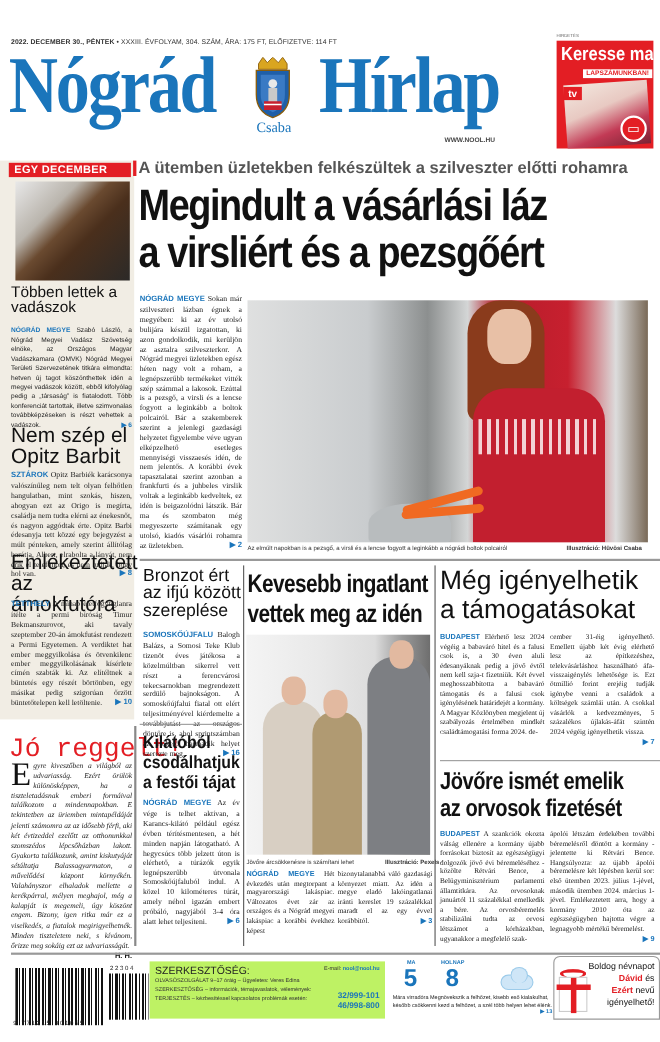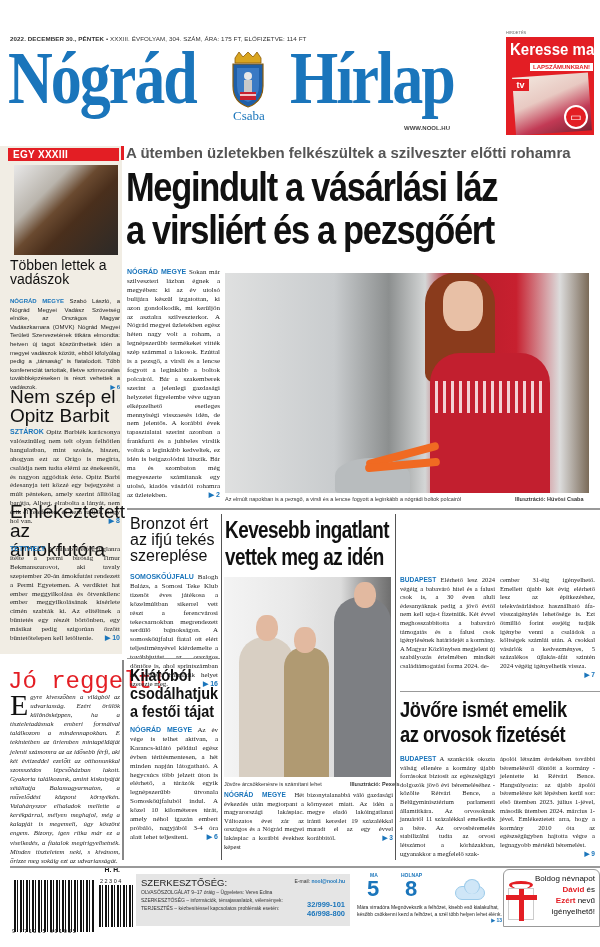--- a/index.html
+++ b/index.html
@@ -76,21 +76,21 @@
 .meg-b2{left:500px;top:576px;width:95px}
 .jov-h{left:400px;top:697px;width:200px;font-weight:bold;font-size:22px;line-height:25px;letter-spacing:-.5px;transform:scaleX(.83);transform-origin:left top;white-space:nowrap}
 .jov-b1{left:400px;top:755px;width:95px}
 .jov-b2{left:500px;top:755px;width:95px}
 .body.sm{font-size:6.6px;line-height:8.6px}
 
 .barcode{left:14px;top:880px;width:80px;height:52px;background:repeating-linear-gradient(90deg,#111 0 2px,#fff 2px 3px,#111 3px 4px,#fff 4px 6px)}
 .barcode2{left:99px;top:885px;width:36px;height:42px;background:repeating-linear-gradient(90deg,#111 0 2px,#fff 2px 3px,#111 3px 4px,#fff 4px 6px)}
 .bc-num{left:12px;top:928px;font-size:5.5px;letter-spacing:1.5px;color:#222}
 .bc-num2{left:100px;top:878px;font-size:5.5px;letter-spacing:1.5px;color:#222}
-.szerk{left:136px;top:874px;width:214px;height:52px;background:#e5e5e5;padding:3px 5px}
+.szerk{left:136px;top:874px;width:214px;height:52px;background:#bef264;padding:3px 5px}
 .szerk .t{font-size:9.5px;color:#222}
 .szerk .row{font-size:5px;color:#333;line-height:8px;white-space:nowrap}
 .szerk .email{position:absolute;right:5px;top:4px;font-size:5px;color:#333}
 .szerk .email b{color:#1a75bb}
 .szerk .ph{position:absolute;right:5px;font-size:7.5px;color:#1a75bb;font-weight:bold}
 .weather{left:357px;top:872px;width:145px;height:55px}
 .wlab{font-size:5px;color:#1a75bb;font-weight:bold;position:absolute}
 .wnum{font-size:22px;color:#1a75bb;font-weight:bold;position:absolute;line-height:1}
 .cloud{position:absolute;left:98px;top:14px;width:30px;height:14px;background:#cfe6f7;border-radius:10px;border:1px solid #9ccbea}
 .cloud:before{content:"";position:absolute;left:8px;top:-8px;width:14px;height:14px;background:#cfe6f7;border-radius:50%;border:1px solid #9ccbea;border-bottom:none}
@@ -123,21 +123,21 @@
 <div class="abs promo-kicker">HIRDETÉS</div>
 <div class="abs promo">
   <div class="k1">Keresse mai</div>
   <div class="k2">LAPSZÁMUNKBAN!</div>
   <div class="mag"></div>
   <div class="tv">tv</div>
   <div class="tvicon">▭</div>
 </div>
 
 <div class="abs lcol"></div>
-<div class="abs egy">EGY XXXIII</div>
+<div class="abs egy">EGY DECEMBER</div>
 <div class="abs hunt-img"></div>
 <div class="abs hl-sans lh1">Többen lettek a vadászok</div>
 <div class="abs body lb1"><span class="kw">NÓGRÁD MEGYE</span> <span>Szabó László, a Nógrád Megyei Vadász Szövetség elnöke, az Országos Magyar Vadászkamara (OMVK) Nógrád Megyei Területi Szervezetének titkára elmondta: hetven új tagot köszönthettek idén a megyei vadászok között, ebből kifolyólag pedig a „társaság” is fiatalodott. Több konferenciát tartottak, illetve szimvonalas továbbképzéseken is részt vehettek a vadászok.</span> <span class="ref">▶ 6</span></div>
 
 <div class="abs hl-sans lh2">Nem szép el Opitz Barbit</div>
 <div class="abs body serif lb2"><span class="kw">SZTÁROK</span> <span>Opitz Barbiék karácsonya valószínűleg nem telt olyan felhőtlen hangulatban, mint szokás, hiszen, ahogyan ezt az Origo is megírta, családja nem tudta elérni az énekesnőt, és nagyon aggódtak érte. Opitz Barbi édesanyja tett közzé egy bejegyzést a múlt pénteken, amely szerint állítólag barátja, Albert, elrabolta a lányát, nem érik el telefonon, és nem tudják, hogy hol van.</span> <span class="ref">▶ 8</span></div>
 
 <div class="abs hl-sans lh3">Emlékeztetett az ámokfutóra</div>
 <div class="abs body serif lb3"><span class="kw">TETTHELY</span> <span>A minap életfogytiglanra ítélte a permi bíróság Timur Bekmanszurovot, aki tavaly szeptember 20-án ámokfutást rendezett a Permi Egyetemen. A verdiktet hat ember meggyilkolása és ötvenkilenc ember meggyilkolásának kísérlete címén szabták ki. Az elítéltnek a büntetés egy részét börtönben, egy másikat pedig szigorúan őrzött büntetőtelepen kell letöltenie.</span> <span class="ref">▶ 10</span></div>
 
@@ -159,21 +159,21 @@
     <div class="sweater"></div>
     <div class="pattern"></div>
   <div class="pot"></div>
     <div class="sausage"></div>
     <div class="sausage b"></div>
 </div>
 <div class="abs cap1">Az elmúlt napokban is a pezsgő, a virsli és a lencse fogyott a leginkább a nógrádi boltok polcairól</div>
 <div class="abs credit1">Illusztráció: Hüvösi Csaba</div>
 <div class="abs hline" style="left:127px;top:508px;width:473px"></div>
 
-<div class="abs hl-sans bronz-h">Bronzot ért az ifjú tekés szereplése</div>
+<div class="abs hl-sans bronz-h">Bronzot ért az ifjú között szereplése</div>
 <div class="abs body serif bronz-b"><span class="kw">SOMOSKŐÚJFALU</span> <span>Balogh Balázs, a Somosi Teke Klub tizenöt éves játékosa a közelmúltban sikerrel vett részt a ferencvárosi tekecsarnokban megrendezett serdülő bajnokságon. A somoskőújfalui fiatal ott elért teljesítményével kiérdemelte a továbbjutást az országos döntőre is, ahol sprintszámban az előkelő harmadik helyet szerezte meg.</span> <span class="ref">▶ 16</span></div>
 <div class="abs hline" style="left:127px;top:658px;width:93px;height:1px"></div>
 <div class="abs kilato-h" style="width:auto">
     <div>Kilátóból</div>
     <div>csodálhatjuk</div>
     <div>a festői tájat</div>
   </div>
 <div class="abs body serif kilato-b"><span class="kw">NÓGRÁD MEGYE</span> <span>Az év vége is telhet aktívan, a Karancs-kilátó például egész évben térítésmentesen, a hét minden napján látogatható. A hegycsúcs több jelzett úton is elérhető, a túrázók egyik legnépszerűbb útvonala Somoskőújfaluból indul. A közel 10 kilométeres túrát, amely néhol igazán embert próbáló, nagyjából 3-4 óra alatt lehet teljesíteni.</span> <span class="ref">▶ 6</span></div>
 <div class="abs vline" style="left:221px;top:514px;height:346px;width:1px;background:#555"></div>
 
@@ -189,20 +189,22 @@
     <div class="head" style="left:70px;top:50px"></div>
     <div class="head" style="left:130px;top:5px"></div>
 </div>
 <div class="abs cap2">Jövőre árcsökkenésre is számítani lehet</div>
 <div class="abs credit2">Illusztráció: Pexels</div>
 <div class="abs body serif sm kev-b1"><span class="kw">NÓGRÁD MEGYE</span> <span>Hét évkezdés után megtorpant a magyarországi lakáspiac. Változatos évet zár az országos és a Nógrád megyei lakáspiac a korábbi évekhez képest</span></div>
 <div class="abs body serif sm kev-b2"><span>bizonytalanabbá váló gazdasági környezet miatt. Az idén a megye eladó lakóingatlanai iránti kereslet 19 százalékkal maradt el az egy évvel korábbitól.</span> <span class="ref">▶ 3</span></div>
 <div class="abs vline" style="left:395px;top:514px;height:346px;width:1px;background:#555"></div>
 
 <div class="abs hl-sans meg-h">
+    <div>Még igényelhetik</div>
+    <div>a támogatásokat</div>
   </div>
 <div class="abs body serif sm meg-b1"><span class="kw">BUDAPEST</span> <span>Elérhető lesz 2024 végéig a babaváró hitel és a falusi csok is, a 30 éven aluli édesanyáknak pedig a jövő évtől nem kell szja-t fizetniük. Két évvel meghosszabbította a babaváró támogatás és a falusi csok igénylésének határidejét a kormány. A Magyar Közlönyben megjelent új szabályozás értelmében mindkét családtámogatási forma 2024. de-</span></div>
 <div class="abs body serif sm meg-b2"><span>cember 31-éig igényelhető. Emellett újabb két évig elérhető lesz az építkezéshez, telekvásárláshoz használható áfa-visszaigénylés lehetősége is. Ezt ötmillió forint erejéig tudják igénybe venni a családok a költségek számlái után. A csokkal vásárlók a kedvezményes, 5 százalékos újlakás-áfát szintén 2024 végéig igényelhetik vissza.</span> <span class="ref">▶ 7</span></div>
 <div class="abs hline" style="left:400px;top:691px;width:200px;height:1px"></div>
 
 <div class="abs jov-h">
     <div>Jövőre ismét emelik</div>
     <div>az orvosok fizetését</div>
   </div>
 <div class="abs body serif sm jov-b1"><span class="kw">BUDAPEST</span> <span>A szankciók okozta válság ellenére a kormány újabb forrásokat biztosít az egészségügyi dolgozók jövő évi béremeléséhez - közölte Rétvári Bence, a Belügyminisztérium parlamenti államtitkára. Az orvosoknak januártól 11 százalékkal emelkedik a bére. Az orvosbéremelés stabilizálni tudta az orvosi létszámot a kórházakban, ugyanakkor a megfelelő szak-</span></div>

